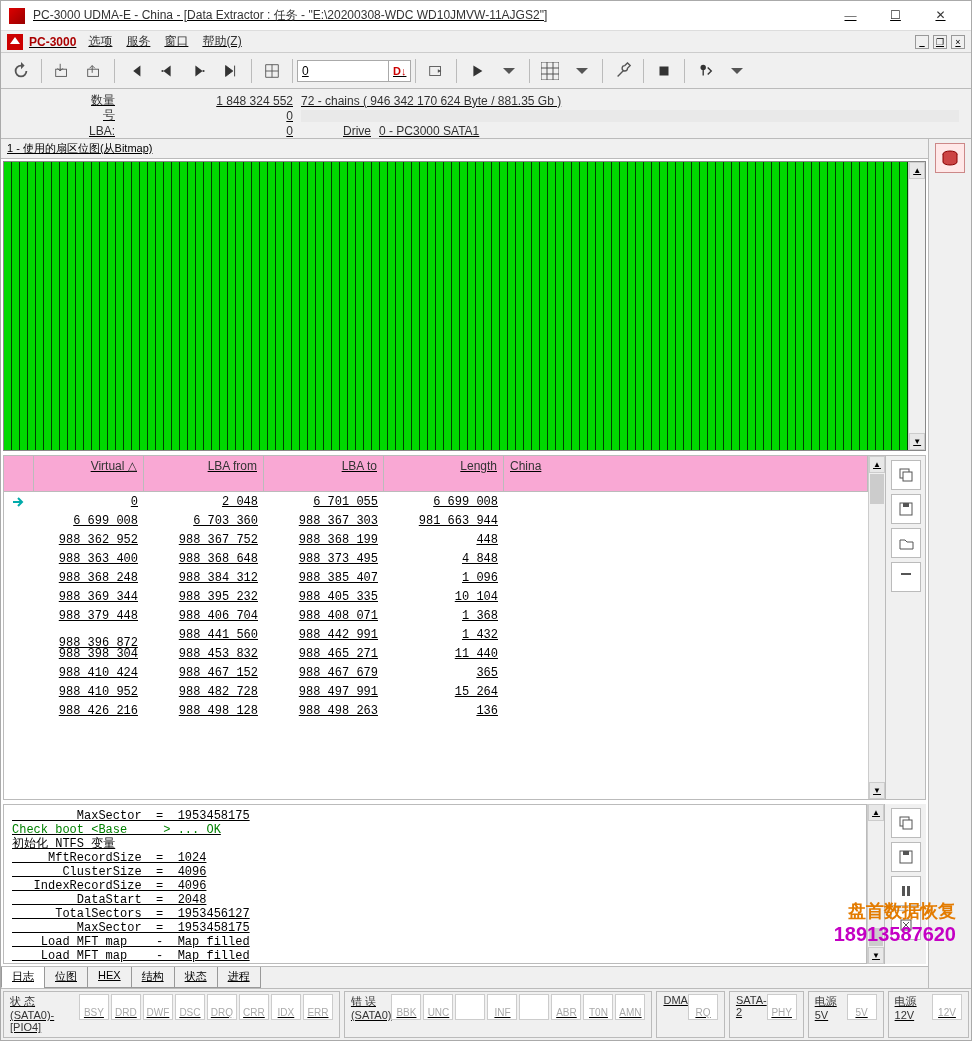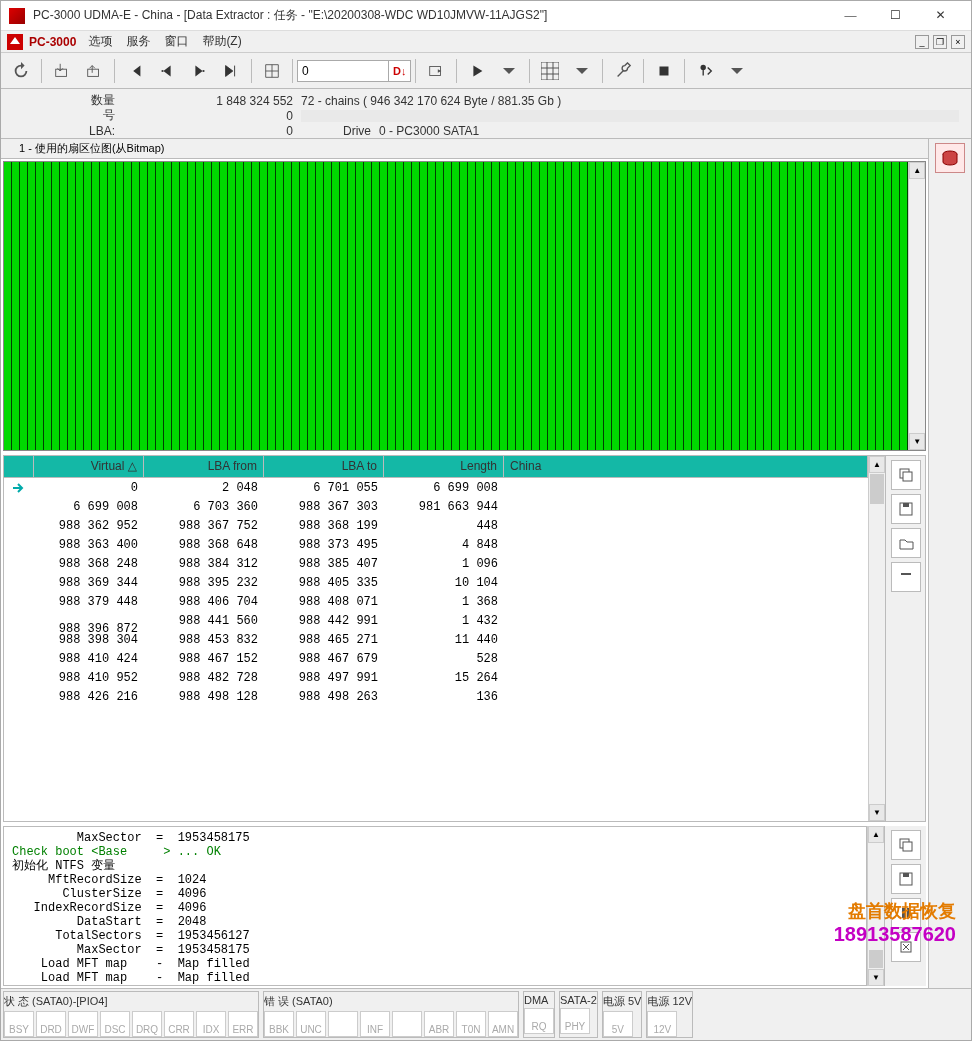--- a/index.html
+++ b/index.html
@@ -1,17 +1,17 @@
 <!DOCTYPE html>
 <html><head>
 <meta charset="utf-8">
 <style>
 * { margin: 0; padding: 0; box-sizing: border-box; }
 body { font-family: "Microsoft YaHei", "Segoe UI", Tahoma, sans-serif; font-size: 12px; background: #f0f0f0; width: 972px; height: 1041px; overflow: hidden; }
-.window { width: 972px; height: 1041px; background: #fff; display: flex; flex-direction: column; border: 1px solid #aaa; }
+.window { width: 972px; height: 1041px; background: #fff; display: flex; flex-direction: column; border: 1px solid #aaa; text-decoration: underline; }
 .titlebar { height: 30px; background: #fff; border-bottom: 1px solid #ddd; display: flex; align-items: center; padding: 0 8px; }
 .titlebar .icon { width: 16px; height: 16px; background: linear-gradient(135deg,#d00,#900); margin-right: 8px; }
 .titlebar .title { flex: 1; color: #333; font-size: 12px; }
 .titlebar .winbtns { display: flex; gap: 0; }
 .titlebar .winbtn { width: 45px; height: 28px; display: flex; align-items: center; justify-content: center; color: #333; cursor: pointer; font-family: "Segoe UI Symbol"; }
 .menubar { height: 22px; background: #f0f0f0; border-bottom: 1px solid #ccc; display: flex; align-items: center; padding: 0 6px; }
 .menubar .appicon { width: 16px; height: 16px; margin-right: 6px; display:inline-block; }
 .menubar .applabel { color: #a00; font-weight: bold; margin-right: 12px; }
 .menubar .mitem { margin-right: 14px; cursor: pointer; color: #333; }
 .menubar .rightbox { margin-left: auto; display:flex; gap:4px; }
@@ -27,47 +27,47 @@
 .infobar .row { display: flex; align-items: center; height: 15px; }
 .infobar .lbl { width: 110px; text-align: right; padding-right: 8px; }
 .infobar .val { width: 170px; text-align: right; }
 .infobar .extra { margin-left: 8px; }
 .infobar .bar { flex:1; height:12px; background:#e9e9e9; margin-left:8px; }
 .content { flex: 1; display: flex; overflow: hidden; }
 .main { flex: 1; display: flex; flex-direction: column; overflow: hidden; border-right: 1px solid #bbb; }
 .rtool { width: 42px; background: #f0f0f0; display:flex; flex-direction:column; align-items:center; padding-top:4px; gap:4px; }
 .rtbtn { width:30px; height:30px; border:1px solid #bbb; background:#fff; display:flex; align-items:center; justify-content:center; cursor:pointer; }
 .rtbtn.active { background:#ffe8e8; border-color:#c88; }
-.section-label { padding: 2px 18px; font-size: 11px; background: #f0f0f0; border-bottom: 1px solid #bbb; }
+.section-label { padding: 2px 6px; font-size: 11px; background: #f0f0f0; border-bottom: 1px solid #bbb; }
 .bitmap { height: 290px; border: 1px solid #888; margin: 2px; overflow: hidden; position:relative; }
 .bitmap-row { display:flex; flex:1; }
 .bitmap-inner2 { width:100%; height:100%; background-image: repeating-linear-gradient(to right, #00d800 0, #00d800 7px, #004000 7px, #004000 8px), repeating-linear-gradient(to bottom, #00d800 0, #00d800 7px, #004000 7px, #004000 8px); }
 .scrollbar-v { width:17px; background:#f0f0f0; border-left:1px solid #ccc; display:flex; flex-direction:column; }
 .sbar-btn { height:17px; background:#e8e8e8; border:1px solid #ccc; display:flex; align-items:center; justify-content:center; font-size:8px; }
 .table-wrap { flex: 1; display: flex; overflow: hidden; margin: 2px; border: 1px solid #bbb; min-height: 0; }
 .table-area { flex:1; display:flex; flex-direction:column; overflow:hidden; }
 .table-side { width:40px; background:#f0f0f0; border-left:1px solid #bbb; display:flex; flex-direction:column; align-items:center; gap:4px; padding-top:4px; }
-.thead { display: flex; height: 22px; background: #14b8a6; border-bottom: 1px solid #bbb; }
+.thead { display: flex; height: 36px; background: #f9a8d4; border-bottom: 1px solid #bbb; }
 .thead .th { border-right: 1px solid #bbb; padding: 3px 6px; font-size: 12px; color: #333; text-align: right; }
 .tbody { flex: 1; overflow-y: auto; background: #fff; font-family: "Courier New", monospace; font-size: 12px; }
 .trow { display: flex; height: 19px; align-items: center; }
 .trow .td { padding: 0 6px; text-align: right; white-space: nowrap; letter-spacing: 0; }
 .trow:first-child { background: #fff; }
 .arrow-cell { width: 30px; display:flex; align-items:center; justify-content:center; }
 .arrow-cell svg { width:14px; height:12px; }
 .log-wrap { height: 160px; margin: 2px; display: flex; }
 .log-area { flex: 1; border: 1px solid #bbb; background: #fff; display: flex; flex-direction: column; overflow: hidden; }
 .log-side { width:42px; background:#f0f0f0; border-left:1px solid #bbb; display:flex; flex-direction:column; align-items:center; gap:4px; padding-top:4px; }
 .log-text { flex: 1; padding: 4px 8px; font-family: "Courier New", monospace; font-size: 12px; overflow: hidden; white-space: pre; line-height: 14px; }
 .log-text .green { color: #008000; }
 .logtabs { height: 22px; background: #f0f0f0; border-top: 1px solid #bbb; display: flex; }
 .logtab { padding: 2px 10px; border: 1px solid #999; border-top: none; margin-right: -1px; background: #f0f0f0; font-size: 11px; cursor:pointer; }
 .logtab.active { background: #fff; border-bottom: 1px solid #fff; }
 .statusbar { height: 52px; background: #f0f0f0; border-top: 1px solid #bbb; display: flex; padding: 2px; gap: 4px; font-size: 11px; }
-.sgroup { border: 1px solid #bbb; padding: 2px 0; display: flex; flex-direction: column; }
+.sgroup { border: 1px solid #bbb; padding: 2px 6px; display: flex; flex-direction: row; }
 .sgroup .glabel { font-size: 11px; color: #333; margin-bottom: 2px; }
 .sgroup .boxes { display: flex; gap: 2px; }
 .sbox { width: 30px; height: 26px; border: 1px solid #ccc; background: #fff; display: flex; align-items: flex-end; justify-content: center; font-size: 10px; color: #aaa; padding-bottom: 1px; }
 .watermark { position: absolute; right: 16px; bottom: 95px; text-align: right; font-size: 18px; pointer-events: none; }
 .watermark .w1 { color: #e37b00; font-weight: bold; }
 .watermark .w2 { color: #c400c4; font-weight: bold; font-size: 20px; }
 </style>
 </head>
 <body>
 
@@ -328,21 +328,21 @@
                 <div class="td" style="width: 120px;">988 453 832</div>
                 <div class="td" style="width: 120px;">988 465 271</div>
                 <div class="td" style="width: 120px;">11 440</div>
                 <div class="td" style="flex: 1 1 0%; text-align: left;"></div>
               </div>
               <div class="trow">
                 <div class="arrow-cell"></div>
                 <div class="td" style="width: 110px;">988 410 424</div>
                 <div class="td" style="width: 120px;">988 467 152</div>
                 <div class="td" style="width: 120px;">988 467 679</div>
-                <div class="td" style="width: 120px;">528</div>
+                <div class="td" style="width: 120px;">365</div>
                 <div class="td" style="flex: 1 1 0%; text-align: left;"></div>
               </div>
               <div class="trow">
                 <div class="arrow-cell"></div>
                 <div class="td" style="width: 110px;">988 410 952</div>
                 <div class="td" style="width: 120px;">988 482 728</div>
                 <div class="td" style="width: 120px;">988 497 991</div>
                 <div class="td" style="width: 120px;">15 264</div>
                 <div class="td" style="flex: 1 1 0%; text-align: left;"></div>
               </div>
@@ -417,20 +417,28 @@
                 <rect x="9" y="3" width="3" height="10" fill="#555"></rect>
               </svg>
             </div>
           <div class="rtbtn">
               <svg width="16" height="16" viewBox="0 0 16 16">
                 <rect x="3" y="3" width="10" height="10" fill="none" stroke="#555"></rect>
                 <path d="M5 5l6 6M11 5l-6 6" stroke="#555"></path>
               </svg>
             </div>
         </div>
+      </div>
+      <div class="logtabs">
+        <div class="logtab active">日志</div>
+        <div class="logtab">位图</div>
+        <div class="logtab">HEX</div>
+        <div class="logtab">结构</div>
+        <div class="logtab">状态</div>
+        <div class="logtab">进程</div>
       </div>
     </div>
 
     <div class="rtool">
       <div class="rtbtn active">
         <svg width="20" height="20" viewBox="0 0 20 20">
             <ellipse cx="10" cy="6" rx="7" ry="3" fill="#c44" stroke="#800"></ellipse>
             <path d="M3 6v8a7 3 0 0 0 14 0V6" fill="#c44" stroke="#800"></path>
           </svg>
       </div>

